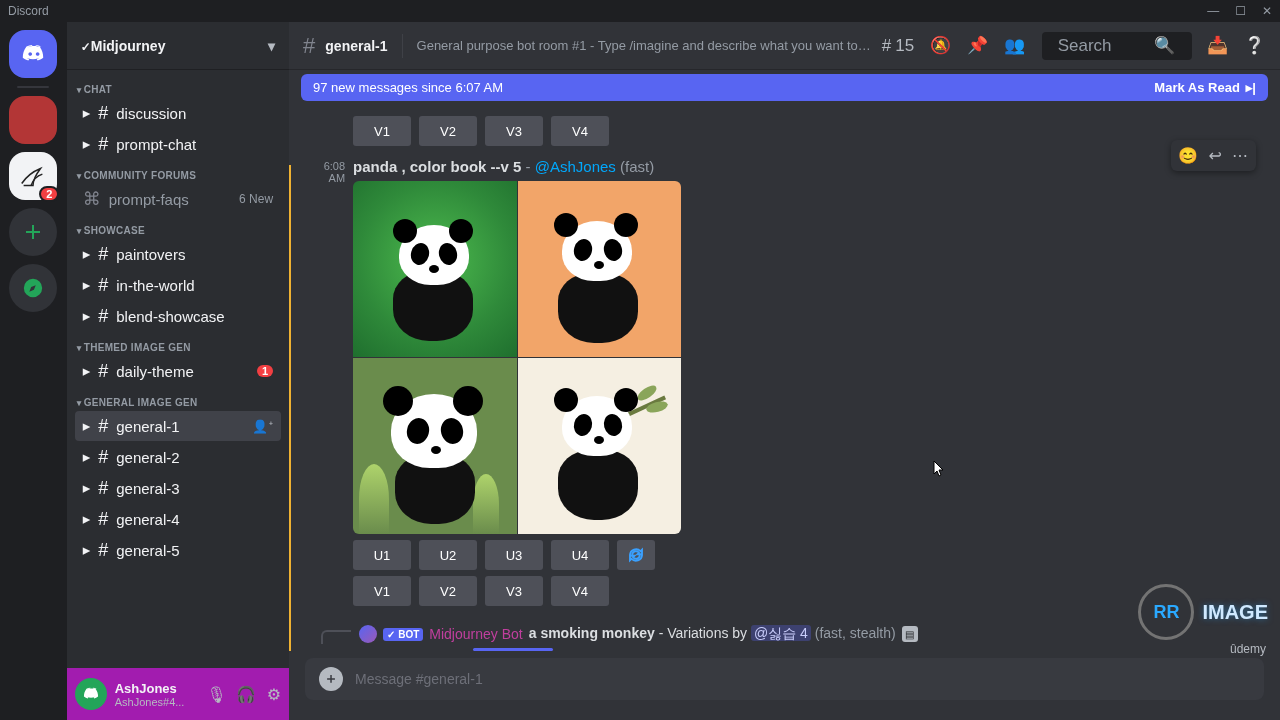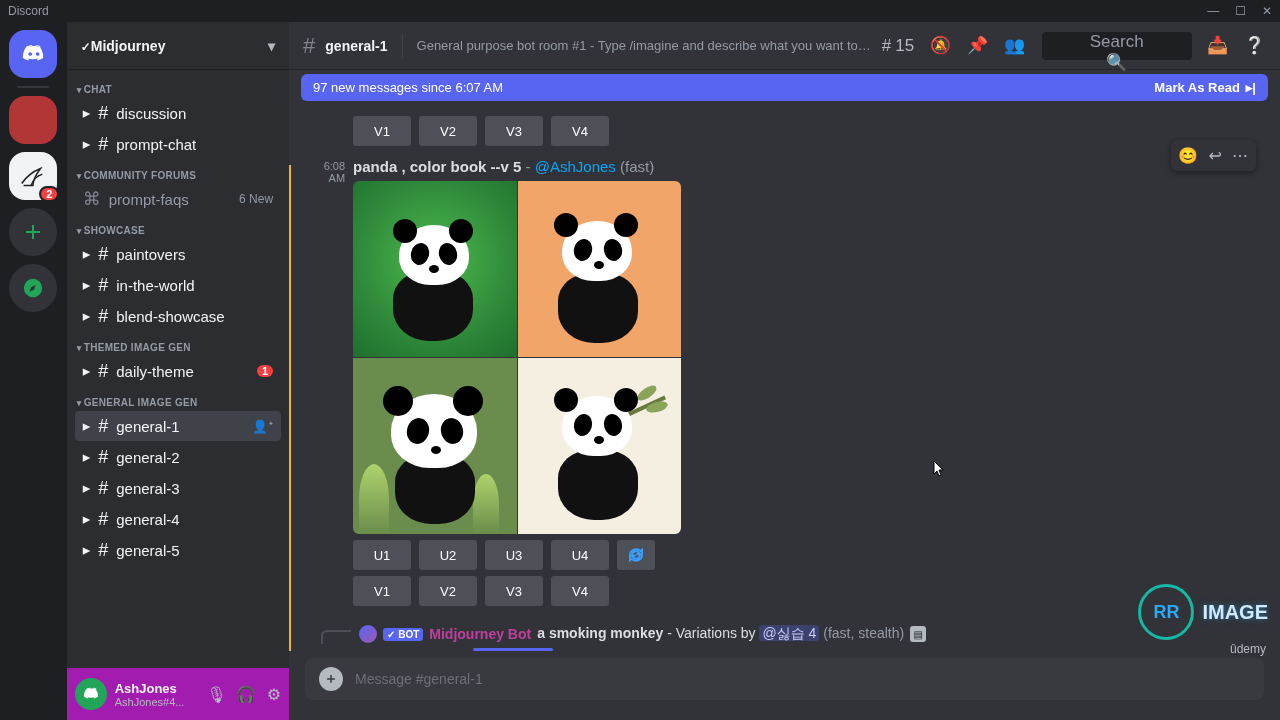--- a/index.html
+++ b/index.html
@@ -140,21 +140,21 @@
   .chan-header .hash { color:#80848e; font-size:22px;}
   .chan-header .title { font-weight:600;}
   .chan-header .divider { width:1px;height:24px;background:#3f4147;margin:0 4px;}
   .chan-header .topic { flex:1; color:#949ba4; font-size:13px; overflow:hidden; text-overflow:ellipsis; white-space:nowrap;}
   .chan-header .icons { display:flex; align-items:center; gap:16px; color:#b5bac1;}
   .chan-header .icons span { cursor:pointer; font-size:17px;}
   .chan-header .threads { display:flex; align-items:center; gap:4px; font-size:14px;}
   .searchbox {
     background:#1e1f22; border-radius:4px; height:28px; width:150px;
     display:flex; align-items:center; justify-content:space-between;
-    padding:0 16px; color:#949ba4; font-size:13px;flex-direction:column;
+    padding:0 16px; color:#949ba4; font-size:13px;
   }
 
   .scroller { flex:1; overflow:hidden; position:relative;}
 
   .new-msg-banner {
     position:absolute; top:4px; left:12px; right:12px;
     background:#5865f2; color:#fff;
     display:flex; justify-content:space-between; align-items:center;
     padding:6px 12px; border-radius:6px; z-index:5;
     font-size:13px;
@@ -224,39 +224,39 @@
   .reply-msg {
     display:flex; align-items:center; gap:6px; margin-left:16px; margin-top:18px;
     padding-right:48px;
   }
   .reply-msg .spine {
     width:30px; height:14px; border-left:2px solid #4e5058; border-top:2px solid #4e5058;
     border-top-left-radius:6px; margin-right:2px; margin-top:6px;
   }
   .mini-av { width:18px;height:18px;border-radius:50%;background:linear-gradient(135deg,#5865f2,#9b59b6);}
   .bot-tag { background:#5865f2; color:#fff; font-size:10px; font-weight:700; padding:1px 4px; border-radius:3px; display:inline-flex; align-items:center; gap:2px;}
-  .bot-name { color:#c03f9e; font-weight:700;}
+  .bot-name { color:#c03f9e; font-weight:400;}
   .reply-text { color:#dbdee1;}
   .reply-text .mention { background:rgba(88,101,242,.3); color:#c9cdfb; padding:0 3px; border-radius:3px;}
   .reply-text .mode { color:#949ba4;}
   .img-chip { width:16px;height:16px;background:#b5bac1;border-radius:3px;display:inline-flex;align-items:center;justify-content:center;color:#1e1f22;font-size:10px;}
 
   .typing-line { margin-left:64px; margin-top:4px;}
   .typing-line .bar { width:80px;height:3px;background:#5865f2;border-radius:2px; margin-left:104px;}
 
   .composer-wrap { padding:0 16px 20px 16px;}
   .composer {
     background:#383a40; border-radius:8px; height:42px;
     display:flex; align-items:center; gap:12px; padding:0 14px;
     color:#6d6f78;
   }
   .composer .plus { width:24px;height:24px;border-radius:50%;background:#b5bac1;display:flex;align-items:center;justify-content:center;color:#383a40;font-weight:700;cursor:pointer;}
 
   .watermark { position:absolute; right:12px; bottom:18px; display:flex; align-items:center; gap:8px;}
-  .rrcg-badge { width:56px;height:56px;border:3px solid #14b8a6;border-radius:50%;display:flex;align-items:center;justify-content:center;color:#2aa9ff;font-weight:700;font-size:18px;}
+  .rrcg-badge { width:56px;height:56px;border:3px solid #737373;border-radius:50%;display:flex;align-items:center;justify-content:center;color:#2aa9ff;font-weight:700;font-size:18px;}
   .rrcg-txt { color:#cfe9ff; font-weight:700; font-size:20px; text-shadow:0 0 6px rgba(42,169,255,.5);}
   .udemy { position:absolute; right:14px; bottom:2px; font-size:12px; color:#b5bac1;}
 
   .chev-down-ico::before{content:"▾";}
   .check-ico::before{content:"✓"; font-size:12px;}
 </style>
 </head>
 <body>
 
 <div class="titlebar">

